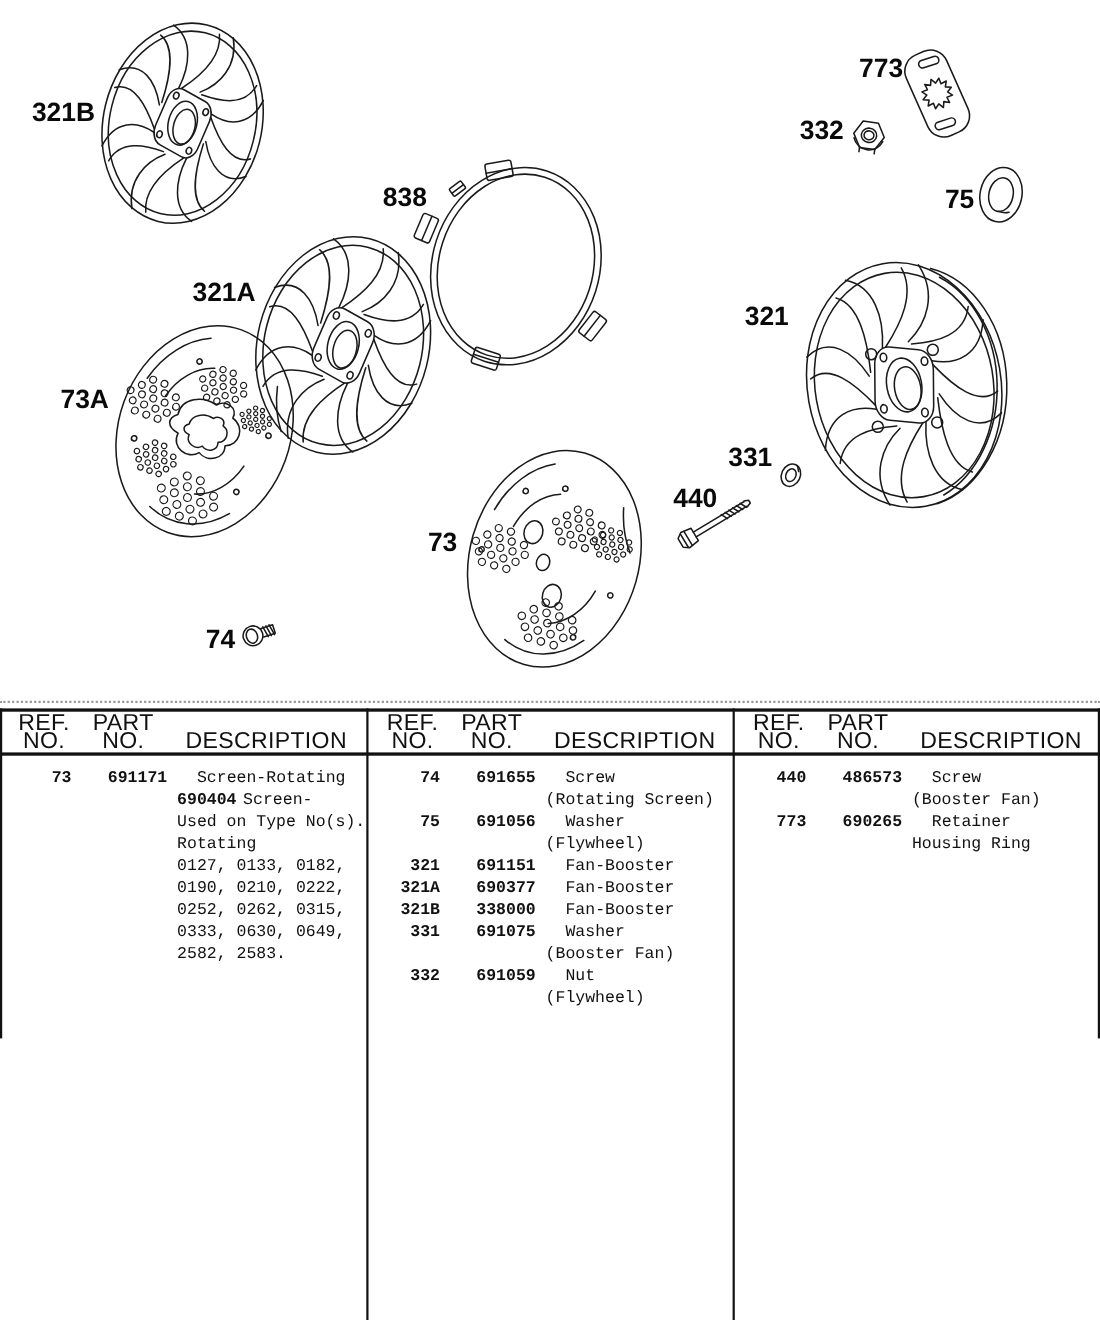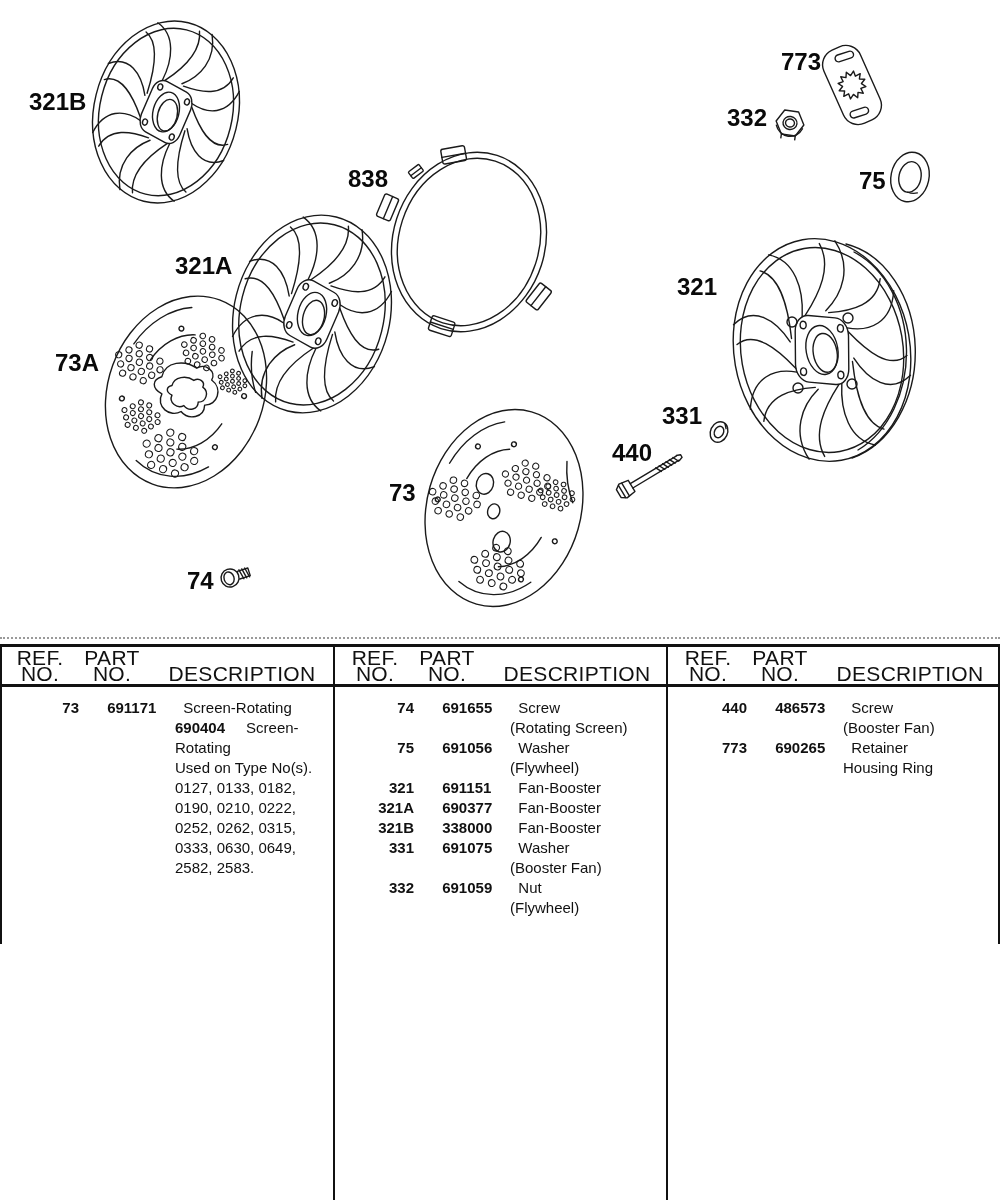--- a/index.html
+++ b/index.html
@@ -16,27 +16,27 @@
   .parts-table{position:absolute;left:0;top:637px;width:1000px;height:563px;border-top:2px dotted #9a9a9a;font-size:15px;}
   .hline{position:absolute;left:0;right:0;height:3px;background:#111;}
   .hline.top{top:5px;}
   .hline.sep{top:45px;}
   .vdiv{position:absolute;top:5px;bottom:0;width:2px;background:#111;}
   .sideborder{position:absolute;top:5px;width:2px;height:300px;background:#111;}
   .col{position:absolute;top:5px;width:332px;}
   .thead{margin-top:6px;display:grid;grid-template-columns:64px 80px 1fr;padding-left:8px;line-height:16px;font-size:21px;letter-spacing:.3px;}
   .thead div{text-align:center;}
   .rows{position:absolute;top:54px;left:0;right:0;}
-  .line{padding-left:25px;line-height:20px;white-space:nowrap;}
+  .line{padding-left:11px;line-height:20px;white-space:nowrap;font-family:Liberation Mono, monospace;}
   .ref{display:inline-block;width:54px;text-align:right;font-weight:bold;}
   .part{display:inline-block;width:58px;margin-left:24px;font-weight:bold;}
   .desc{display:inline-block;margin-left:14px;}
   .cont{display:inline-block;margin-left:150px;}
   .bold{font-weight:bold;}
-  .np{font-weight:bold;margin-right:21px;}
+  .np{font-weight:bold;margin-right:6px;}
 </style>
 </head>
 <body>
 
 <div class="sheet">
 
   <svg class="diagram" width="1000" height="637" viewBox="0 0 1000 637">
     <defs>
       <g id="blade">
         <path d="M 12,-34 C 34,-46 50,-68 36,-94"></path>
@@ -230,22 +230,22 @@
           </div>
         <div style="align-self:end">DESCRIPTION</div>
       </div>
       <div class="rows">
         <div class="line">
           <span class="ref">73</span>
           <span class="part">691171</span>
           <span class="desc">Screen-Rotating</span>
         </div>
         <div class="line"><span class="cont"><span class="np">690404</span><span>Screen-</span></span></div>
+        <div class="line"><span class="cont">Used on Type No(s).</span></div>
         <div class="line"><span class="cont">Rotating</span></div>
-        <div class="line"><span class="cont">Used on Type No(s).</span></div>
         <div class="line"><span class="cont">0127, 0133, 0182,</span></div>
         <div class="line"><span class="cont">0190, 0210, 0222,</span></div>
         <div class="line"><span class="cont">0252, 0262, 0315,</span></div>
         <div class="line"><span class="cont">0333, 0630, 0649,</span></div>
         <div class="line"><span class="cont">2582, 2583.</span></div>
       </div>
     </div>
 
     <div class="col" style="left:335px">
       <div class="thead">

